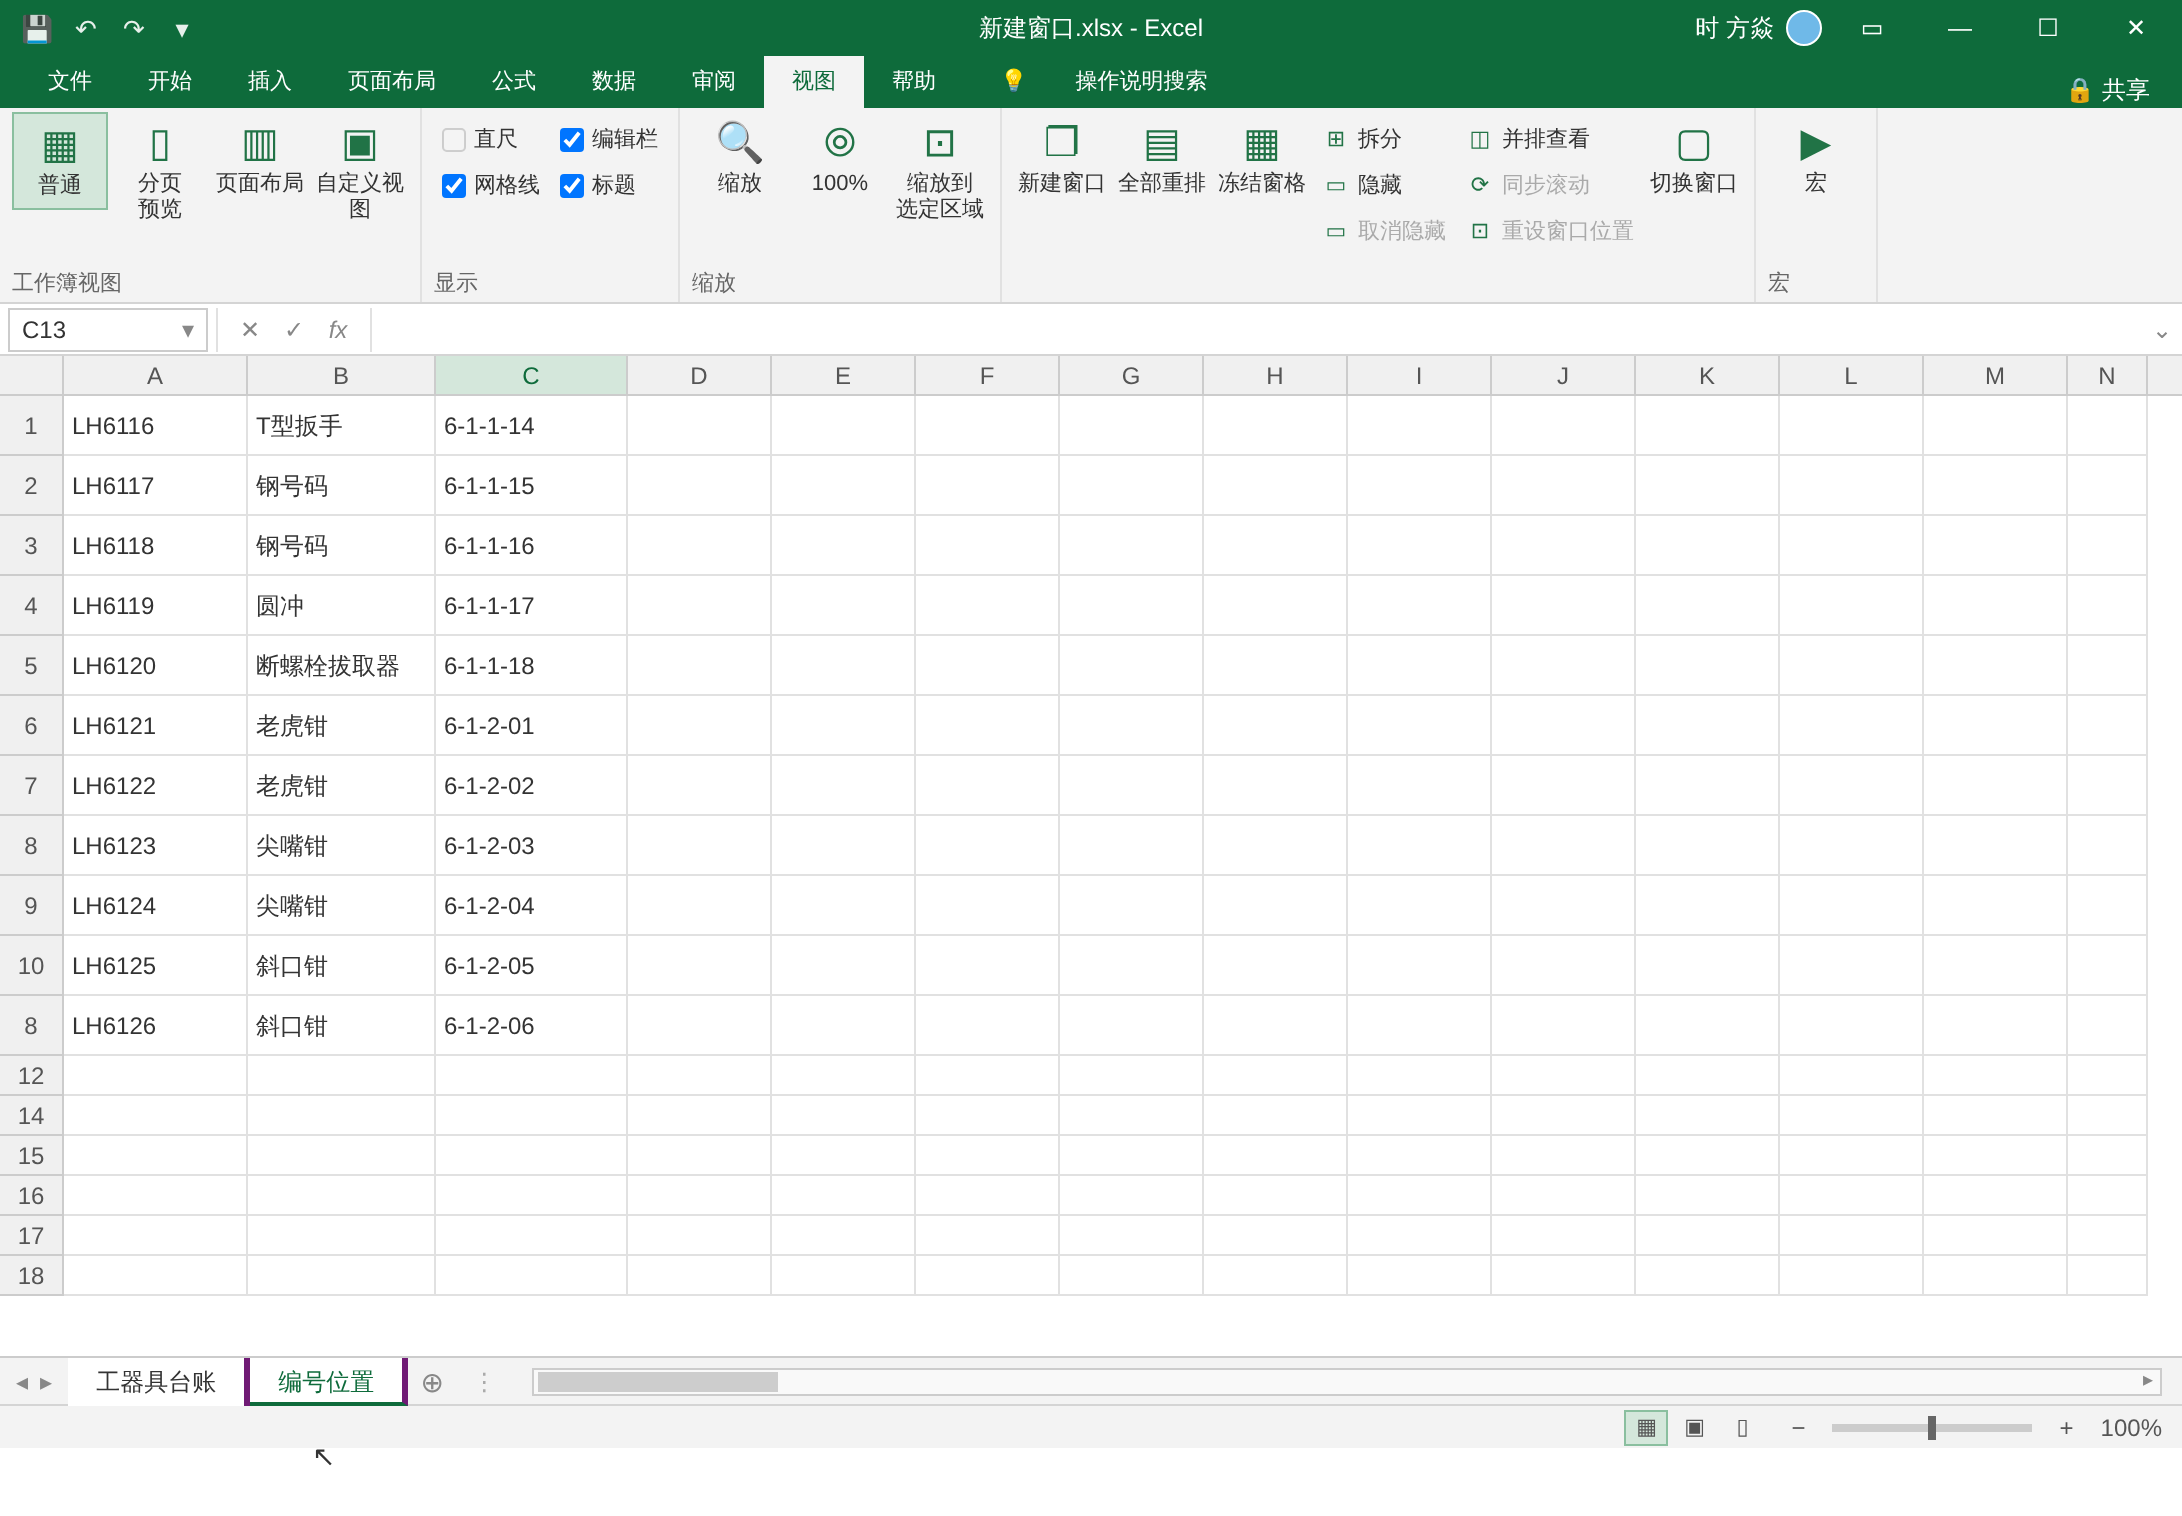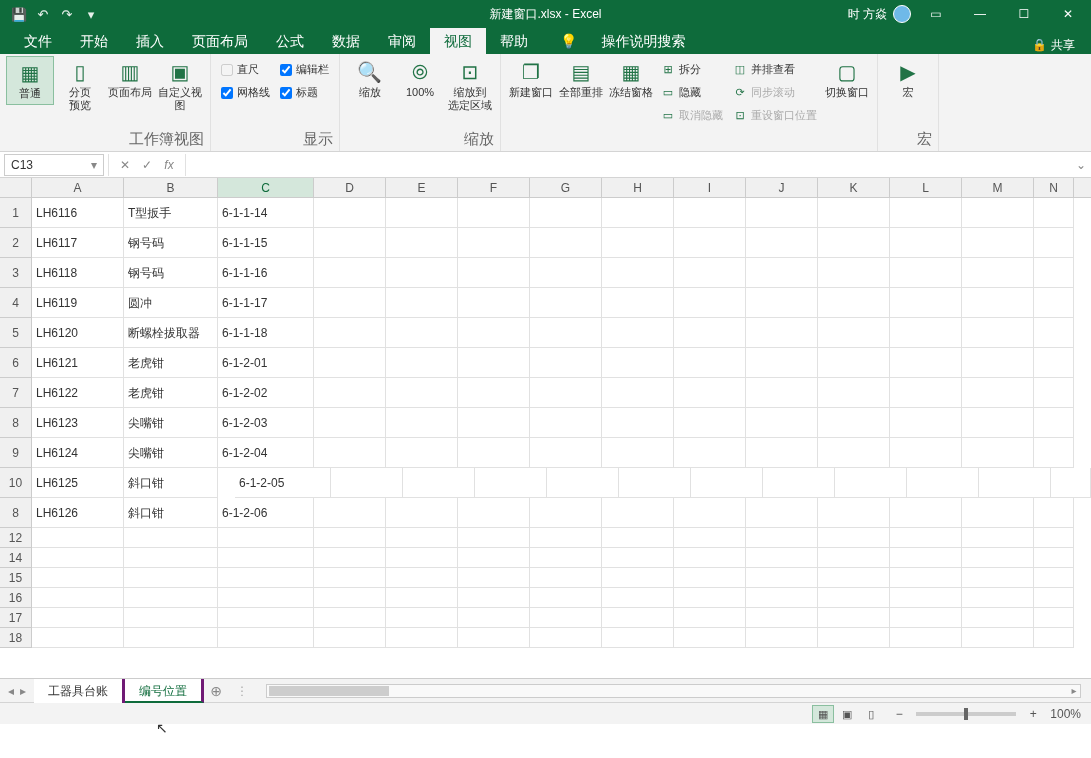--- a/index.html
+++ b/index.html
@@ -9,31 +9,31 @@
 .titlebar { height:28px; background:#0e6b3b; display:flex; align-items:center; color:#fff; position:relative; }
 .titlebar .qat { display:flex; align-items:center; gap:2px; padding-left:8px; }
 .qat-btn { width:22px; height:22px; display:flex; align-items:center; justify-content:center; font-size:13px; opacity:.9; }
 .titlebar .title { position:absolute; left:50%; transform:translateX(-50%); font-size:12px; }
 .titlebar .right { margin-left:auto; display:flex; align-items:center; gap:6px; padding-right:4px; }
 .avatar { width:18px; height:18px; border-radius:50%; background:#6fb9e8; border:1px solid #fff; }
 .win-btn { width:38px; height:28px; display:flex; align-items:center; justify-content:center; font-size:12px; }
 
 
 .tabs { height:26px; background:#0e6b3b; display:flex; align-items:flex-end; padding-left:10px; color:#fff; }
-.tab { padding:0 14px; height:26px; line-height:26px; font-size:14px; }
+.tab { padding:0 14px; height:26px; line-height:26px; font-size:11px; }
 .tab.active { background:#f3f3f3; color:#0e6b3b; }
 .tabs .help-icon{margin-left:4px}
 .tabs .tell{padding:0 10px}
 .tabs .share{margin-left:auto;padding-right:16px;font-size:12px}
 
 
 .ribbon { height:98px; background:#f3f3f3; border-bottom:1px solid #d4d4d4; display:flex; }
 .group { display:flex; flex-direction:column; border-right:1px solid #e1e1e1; padding:2px 6px 0; }
 .group-row { display:flex; flex:1; align-items:flex-start; gap:2px; }
-.group-label { text-align:right; font-size:15px; color:#666; padding-bottom:2px; }
+.group-label { text-align:left; font-size:11px; color:#666; padding-bottom:2px; }
 .big-btn { display:flex; flex-direction:column; align-items:center; width:48px; padding:4px 2px; gap:2px; text-align:center; font-size:11px; line-height:13px; }
 .big-btn .ico { width:24px; height:24px; display:flex; align-items:center; justify-content:center; font-size:20px; color:#217346; }
 .big-btn.sel { background:#d4e7db; border:1px solid #8abf9f; }
 .chk { display:flex; align-items:center; gap:4px; font-size:11px; padding:2px 4px; }
 .chk input{width:12px;height:12px}
 .col-chk{display:flex;flex-direction:column;gap:4px;padding-top:4px}
 .sml{font-size:11px;display:flex;align-items:center;gap:4px;padding:2px 4px;white-space:nowrap}
 .sml .si{width:14px;text-align:center;color:#217346}
 
 
@@ -431,21 +431,21 @@
         <div class="cell" style="width: 72px;"></div>
         <div class="cell" style="width: 72px;"></div>
         <div class="cell" style="width: 72px;"></div>
         <div class="cell" style="width: 72px;"></div>
         <div class="cell" style="width: 40px;"></div>
       </div>
       <div class="row">
         <div class="rowhdr">10</div>
         <div class="cell" style="width: 92px;">LH6125</div>
         <div class="cell" style="width: 94px;">斜口钳</div>
-        <div class="cell" style="width: 96px; margin-left: 17px;">6-1-2-05</div>
+        <div class="cell" style="width: 96px;">6-1-2-05</div>
         <div class="cell" style="width: 72px;"></div>
         <div class="cell" style="width: 72px;"></div>
         <div class="cell" style="width: 72px;"></div>
         <div class="cell" style="width: 72px;"></div>
         <div class="cell" style="width: 72px;"></div>
         <div class="cell" style="width: 72px;"></div>
         <div class="cell" style="width: 72px;"></div>
         <div class="cell" style="width: 72px;"></div>
         <div class="cell" style="width: 72px;"></div>
         <div class="cell" style="width: 72px;"></div>

